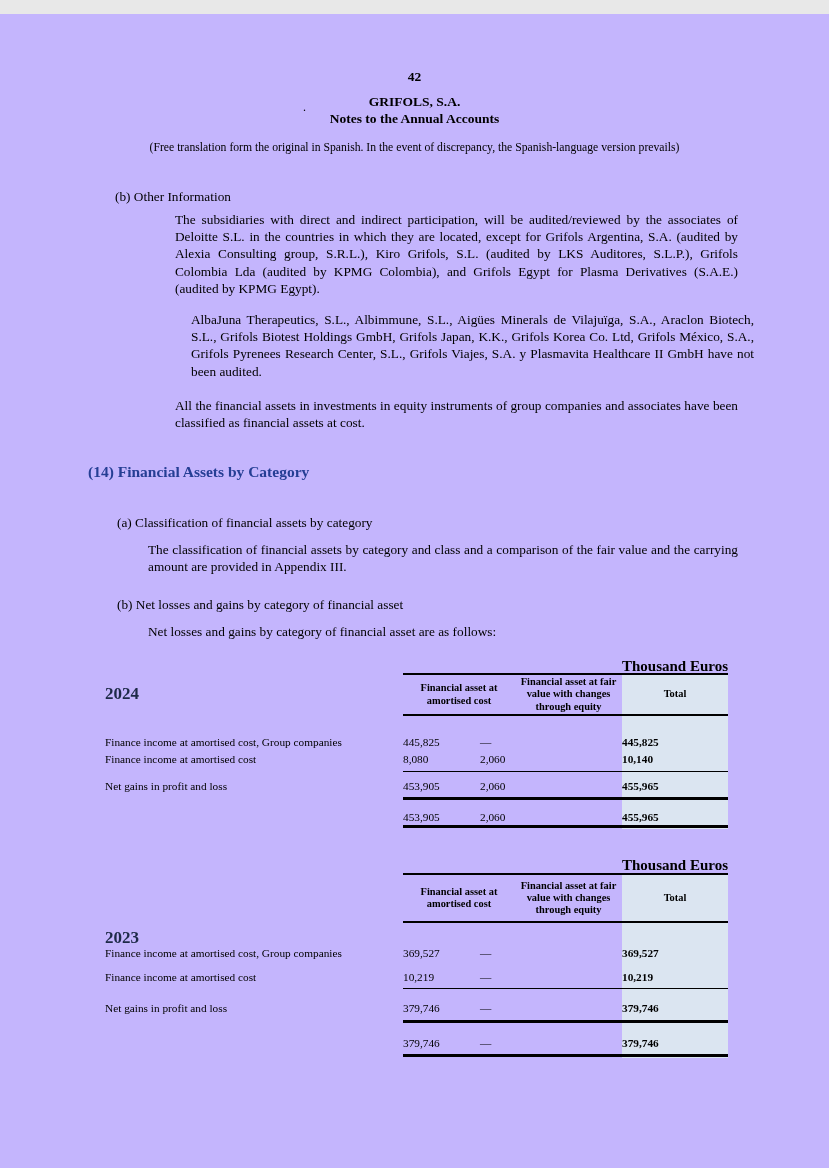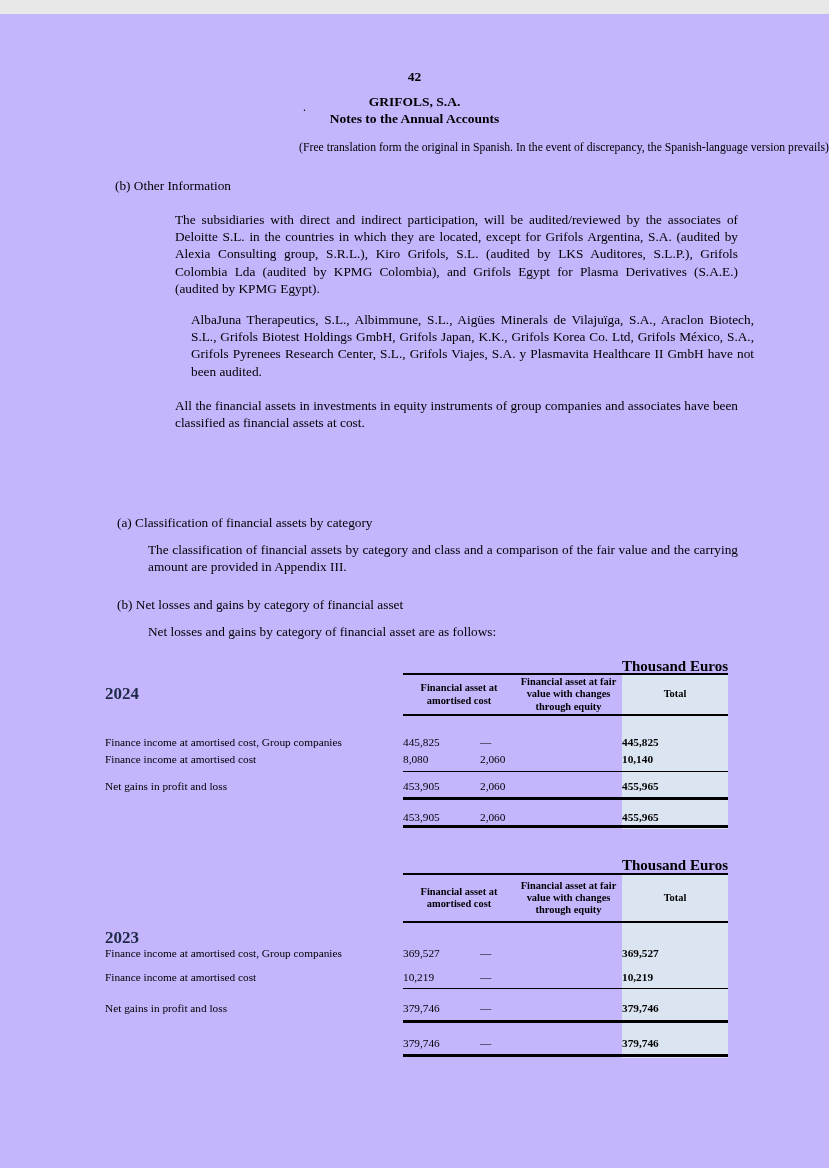--- a/index.html
+++ b/index.html
@@ -34,27 +34,28 @@
 </style>
 </head>
 <body>
 
 <div class="page">
 
   <div class="abs centered hdr" style="top:55px;">42</div>
   <div class="abs centered hdr" style="top:80px;">GRIFOLS, S.A.</div>
   <div class="abs stray" style="left:303px;top:86px;">.</div>
   <div class="abs centered hdr" style="top:97px;">Notes to the Annual Accounts</div>
-  <div class="abs centered disclaimer" style="top:127px;text-align:right;">(Free translation form the original in Spanish. In the event of discrepancy, the Spanish-language version prevails)</div>
+  <div class="abs centered disclaimer" style="top:127px;">(Free translation form the original in Spanish. In the event of discrepancy, the Spanish-language version prevails)</div>
 
-  <div class="abs body-text" style="left:115px;top:163px;">(b) Other Information</div>
+  <div class="abs body-text" style="left:115px;top:174px;">(b) Other Information</div>
   <div class="abs body-text just" style="left:175px;top:197px;width:563px;">The subsidiaries with direct and indirect participation, will be audited/reviewed by the associates of Deloitte S.L. in the countries in which they are located, except for Grifols Argentina, S.A. (audited by Alexia Consulting group, S.R.L.), Kiro Grifols, S.L. (audited by LKS Auditores, S.L.P.), Grifols Colombia Lda (audited by KPMG Colombia), and Grifols Egypt for Plasma Derivatives (S.A.E.) (audited by KPMG Egypt).</div>
   <div class="abs body-text just" style="left:191px;top:297px;width:563px;">AlbaJuna Therapeutics, S.L., Albimmune, S.L., Aigües Minerals de Vilajuïga, S.A., Araclon Biotech, S.L., Grifols Biotest Holdings GmbH, Grifols Japan, K.K., Grifols Korea Co. Ltd, Grifols México, S.A., Grifols Pyrenees Research Center, S.L., Grifols Viajes, S.A. y Plasmavita Healthcare II GmbH have not been audited.</div>
   <div class="abs body-text just" style="left:175px;top:383px;width:563px;">All the financial assets in investments in equity instruments of group companies and associates have been classified as financial assets at cost.</div>
 
+  <div class="abs sec14" style="left:88px;top:449px;">(14) Financial Assets by Category</div>
   <div class="abs body-text" style="left:117px;top:500px;">(a) Classification of financial assets by category</div>
   <div class="abs body-text just" style="left:148px;top:527px;width:590px;">The classification of financial assets by category and class and a comparison of the fair value and the carrying amount are provided in Appendix III.</div>
   <div class="abs body-text" style="left:148px;top:609px;">Net losses and gains by category of financial asset are as follows:</div>
   <div class="abs body-text" style="left:117px;top:582px;">(b) Net losses and gains by category of financial asset</div>
 
   <div>
     <div class="abs band" style="left:622px;top:660px;width:106px;height:155px;"></div>
     <div class="abs tbl-unit" style="left:403px;top:644px;width:325px;">Thousand Euros</div>
     <div class="abs rule" style="left:403px;top:659px;width:325px;height:1.5px;"></div>
 

